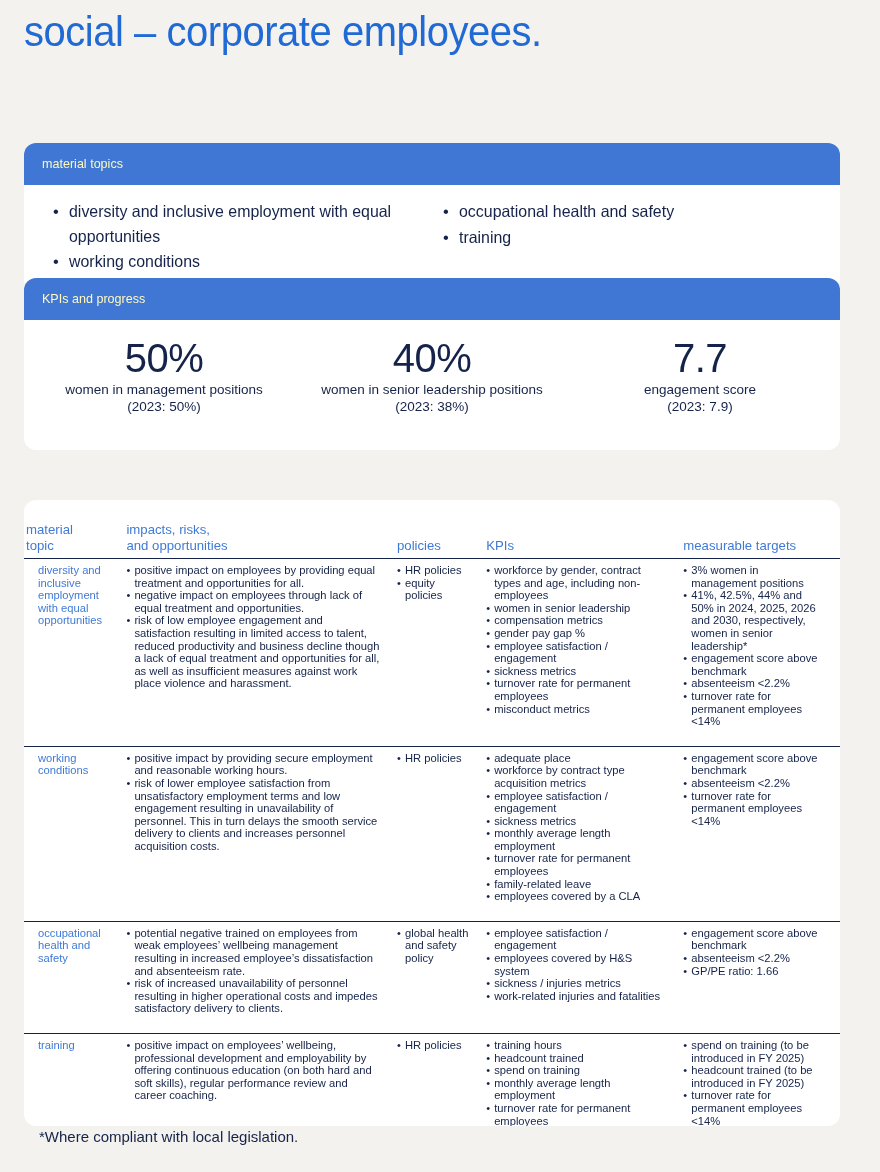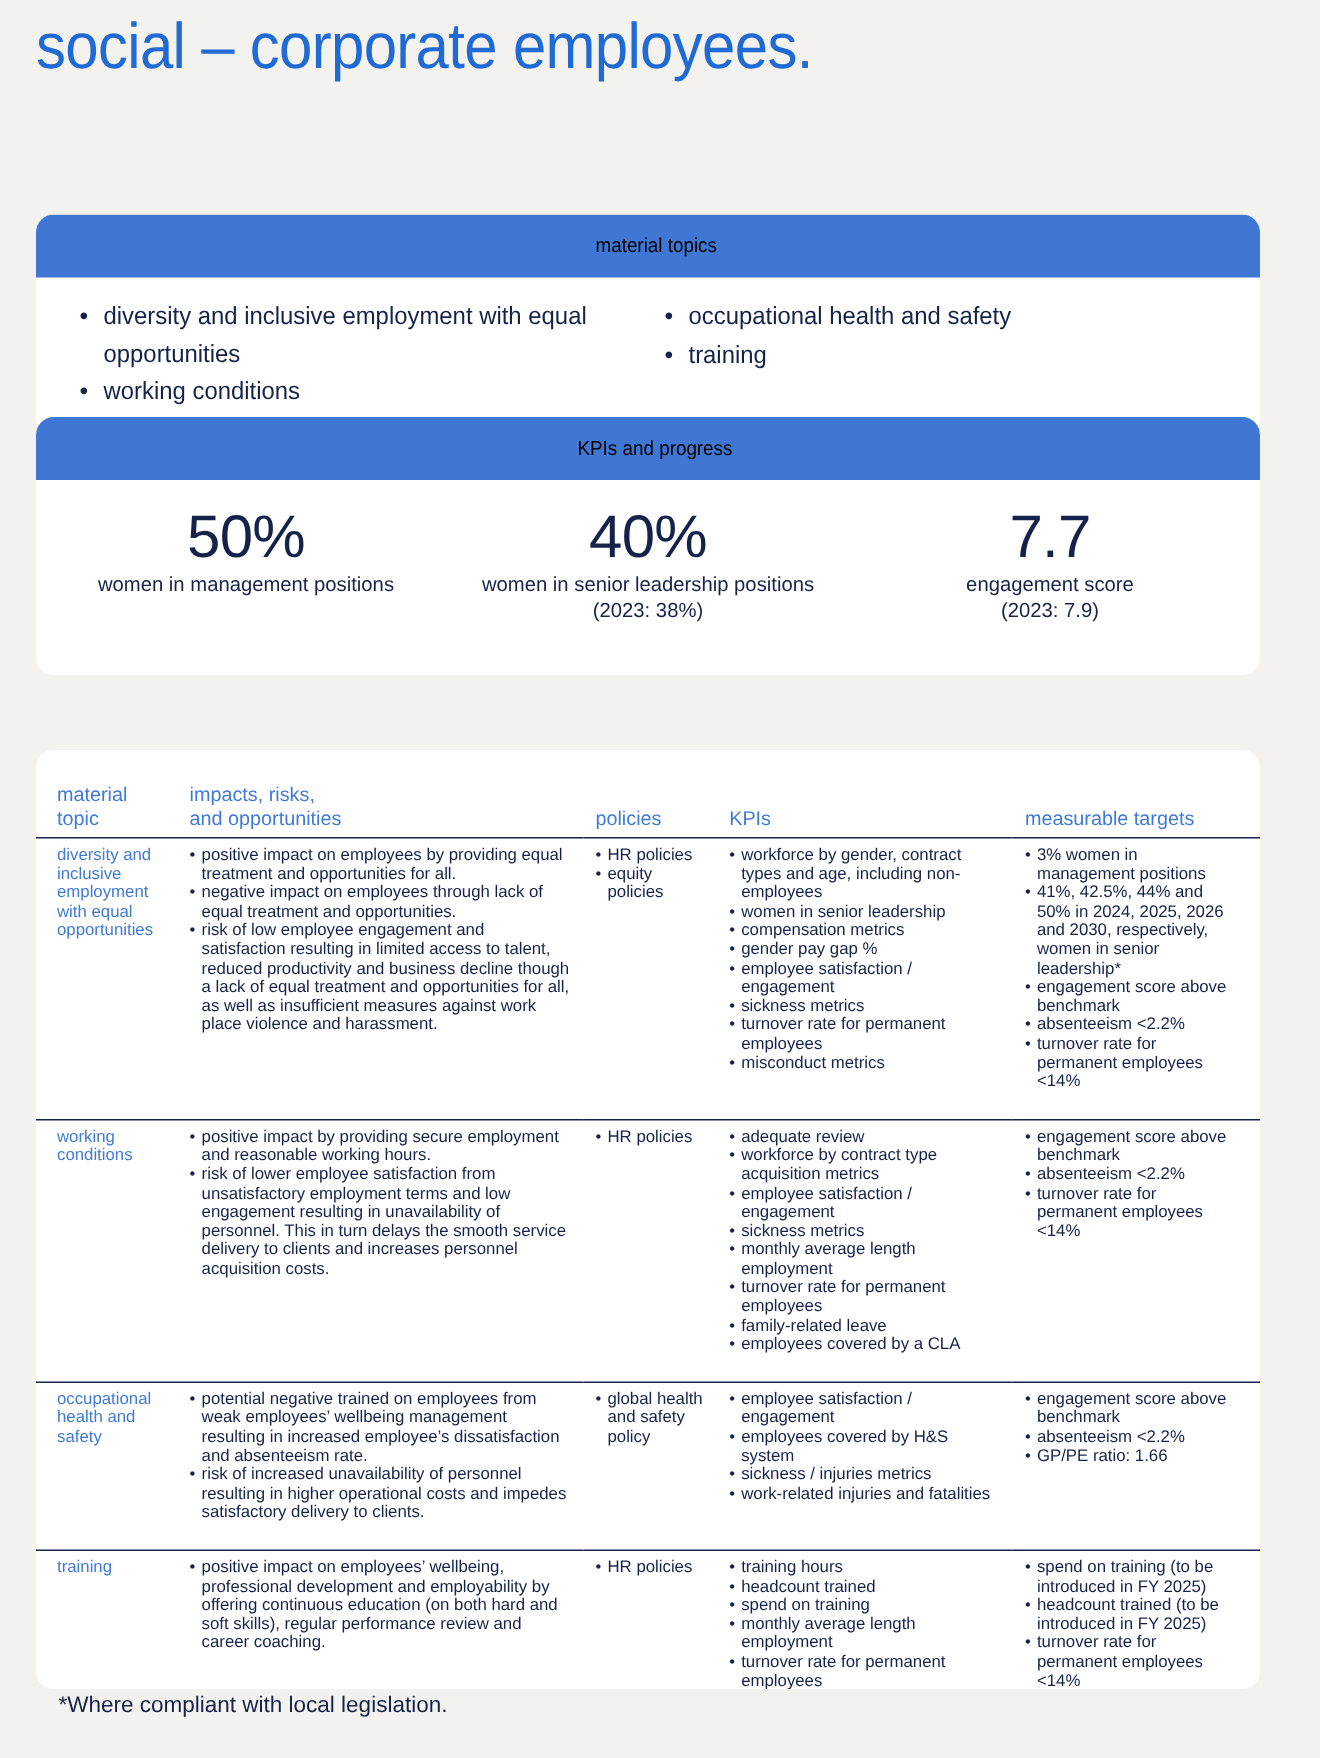--- a/index.html
+++ b/index.html
@@ -21,25 +21,24 @@
     transform:scaleX(0.93); transform-origin:left center;
     white-space:nowrap;
   }
 
   
   .card{
     position:absolute; left:24px; width:816px;
     background:#ffffff; border-radius:12px; overflow:hidden;
   }
   .bar{
-    background:#4077d4; color:#000000;
+    background:#4077d4; color:#fef9c3;
     font-size:13.5px; line-height:16px;
     padding:13px 0 13px 18px;
     transform-origin:left center;
-    text-align:center;
   }
   .bar span{ display:inline-block; transform:scaleX(0.93); transform-origin:left center; }
 
   
   #topics-card{ top:143px; height:148px; }
   .topics-body{ display:flex; padding:14px 18px 10px 18px; }
   .topics-col{ width:50%; }
   .topics-col ul{ list-style:none; }
   .topics-col li{
     position:relative; padding-left:27px;
@@ -67,21 +66,21 @@
   .tbl col.c1{ width:258px; }
   .tbl col.c2{ width:85px; }
   .tbl col.c3{ width:188px; }
   .tbl col.c4{ width:157px; }
   .tbl th{
     text-align:left; vertical-align:bottom;
     color:#3f7ad6; font-weight:400;
     font-size:13.2px; line-height:15.5px;
     padding:22px 8px 5px 8px;
   }
-  .tbl th:first-child{ padding-left:14px; }
+  .tbl th:first-child{ padding-left:2px; }
   .tbl th:last-child{ padding-right:14px; }
   .tbl td{
     vertical-align:top;
     border-top:1.4px solid #15234a;
     padding:5px 8px 18px 8px;
     font-size:11.2px; line-height:12.6px;
   }
   .tbl td:first-child{ padding-left:14px; }
   .tbl td:last-child{ padding-right:14px; }
   .topic-cell{ color:#3f7ad6; }
@@ -129,20 +128,21 @@
   </section>
 
   <section class="card" id="kpi-card">
     <div class="bar">
       <span>KPIs and progress</span>
     </div>
     <div class="kpi-body">
       <div class="kpi">
         <div class="kpi-value">50%</div>
         <div class="kpi-label">women in management positions</div>
+        <div class="kpi-prev">(2023: 50%)</div>
       </div>
       <div class="kpi">
         <div class="kpi-value">40%</div>
         <div class="kpi-label">women in senior leadership positions</div>
         <div class="kpi-prev">(2023: 38%)</div>
       </div>
       <div class="kpi">
         <div class="kpi-value">7.7</div>
         <div class="kpi-label">engagement score</div>
         <div class="kpi-prev">(2023: 7.9)</div>
@@ -224,21 +224,21 @@
                 <li>risk of lower employee satisfaction from unsatisfactory employment terms and low engagement resulting in unavailability of personnel. This in turn delays the smooth service delivery to clients and increases personnel acquisition costs.</li>
               </ul>
             </td>
             <td>
               <ul class="blist">
                 <li>HR policies</li>
               </ul>
             </td>
             <td>
               <ul class="blist">
-                <li>adequate review</li>
+                <li>adequate place</li>
                 <li>workforce by contract type acquisition metrics</li>
                 <li>employee satisfaction / engagement</li>
                 <li>sickness metrics</li>
                 <li>monthly average length employment</li>
                 <li>turnover rate for permanent employees</li>
                 <li>family-related leave</li>
                 <li>employees covered by a CLA</li>
               </ul>
             </td>
             <td>

